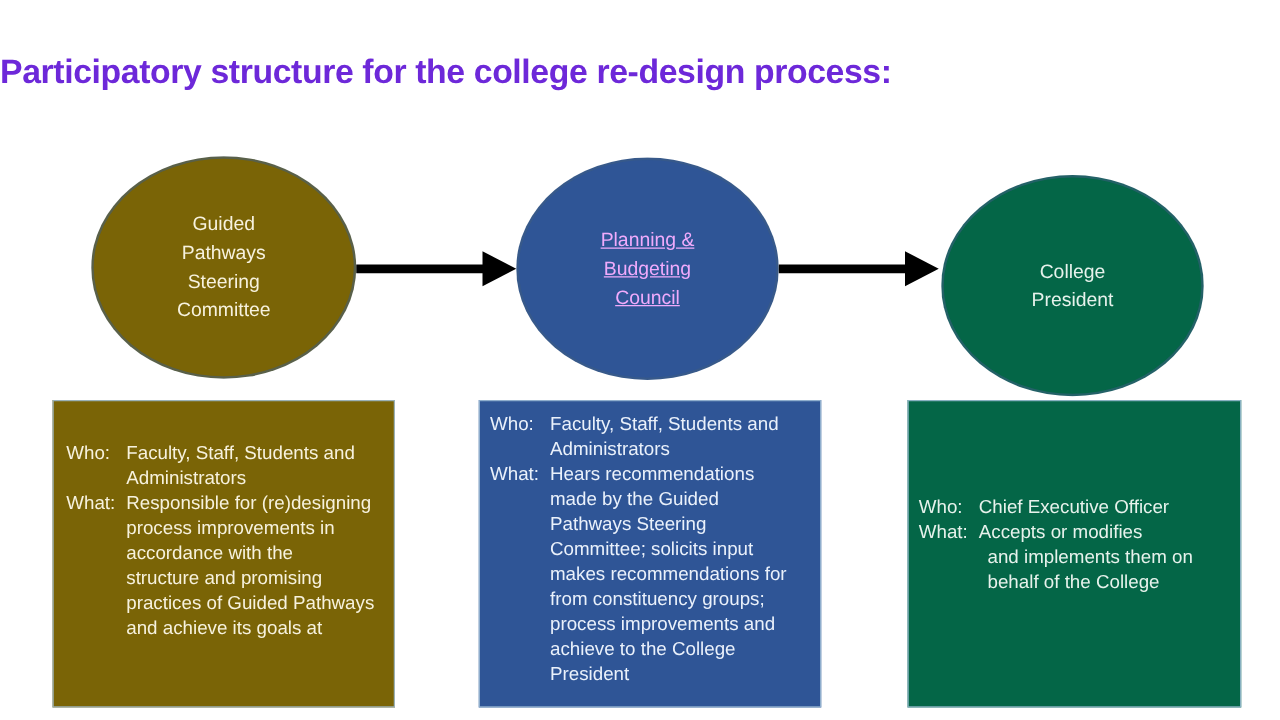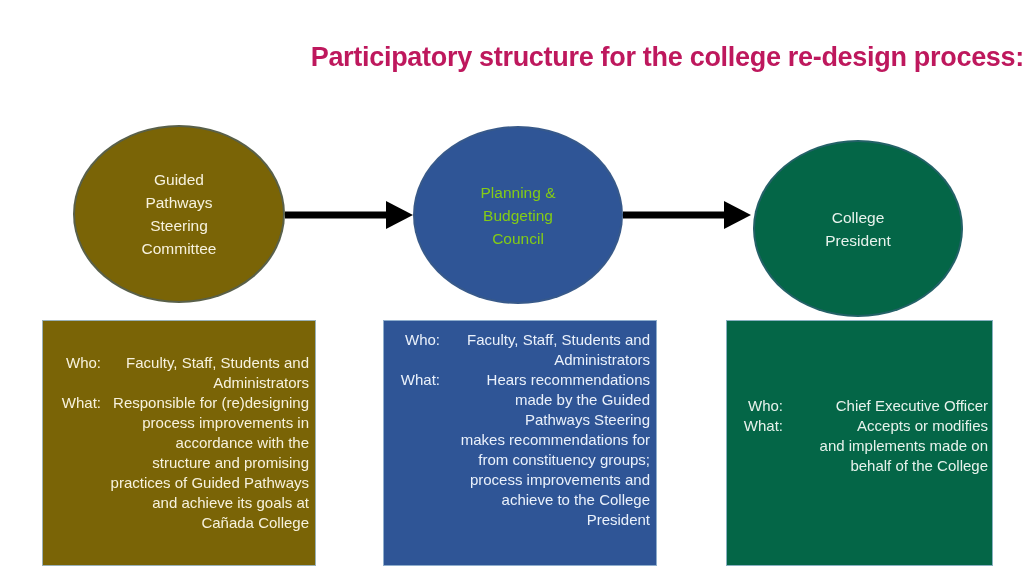--- a/index.html
+++ b/index.html
@@ -1,45 +1,45 @@
 <!DOCTYPE html>
 <html><head>
 <meta charset="utf-8">
 <style>
   html,body{margin:0;padding:0;background:#ffffff;}
   #slide{
     position:relative;width:1024px;height:576px;background:#ffffff;overflow:hidden;
     font-family:"Liberation Sans","DejaVu Sans",sans-serif;
   }
   .title{
-    position:absolute;left:0;top:42px;width:1024px;text-align:right;
-    font-size:27px;font-weight:bold;color:#be185d;letter-spacing:-0.3px;
+    position:absolute;left:0;top:42px;width:1024px;text-align:left;
+    font-size:27px;font-weight:bold;color:#6d28d9;letter-spacing:-0.3px;
   }
   .ellipse{
     position:absolute;border-radius:50%;
     display:flex;align-items:center;justify-content:center;text-align:center;
     white-space:pre-line;font-size:15.5px;line-height:23px;
     border:2px solid rgba(62,92,130,0.55);
     box-sizing:border-box;
   }
   .el-olive{left:73px;top:125px;width:212px;height:178px;background:#7A6406;color:#F7F2DE;}
-  .el-blue {left:413px;top:126px;width:210px;height:178px;background:#2F5596;color:#84cc16;}
+  .el-blue {left:413px;top:126px;width:210px;height:178px;background:#2F5596;color:#f0abfc;text-decoration:underline;}
   .el-green{left:753px;top:140px;width:210px;height:177px;background:#046647;color:#E7F2EC;}
   .arrow{position:absolute;width:132px;height:40px;}
   .arrow1{left:283px;top:195px;}
   .arrow2{left:621px;top:195px;}
   .dbox{
     position:absolute;top:320px;height:246px;box-sizing:border-box;
     border:1px solid rgba(160,190,215,0.85);
     font-size:15px;line-height:20px;
   }
   .dbox-olive{left:42px;width:274px;background:#7A6406;color:#F7F2DE;padding:32px 6px 0 10px;}
   .dbox-blue {left:383px;width:274px;background:#2F5596;color:#EAF1FB;padding:9px 6px 0 8px;}
   .dbox-green{left:726px;width:267px;background:#046647;color:#E7F2EC;padding:75px 4px 0 8px;}
-  .row{display:flex;text-align:right;}
+  .row{display:flex;}
   .lbl{flex:none;width:48px;}
   .txt{flex:1;}
   .dbox-green .row-indent .lbl{width:55px;}
 </style>
 </head>
 <body>
 
 <div id="slide">
 
   <div class="title">Participatory structure for the college re-design process:</div>
@@ -100,21 +100,20 @@
     <div class="row">
         <span class="lbl"></span>
         <span class="txt">practices of Guided Pathways</span>
       </div>
     <div class="row">
         <span class="lbl"></span>
         <span class="txt">and achieve its goals at</span>
       </div>
     <div class="row">
         <span class="lbl"></span>
-        <span class="txt">Cañada College</span>
       </div>
   </div>
 
   <div class="dbox dbox-blue">
     <div class="row">
         <span class="lbl">Who:</span>
         <span class="txt">Faculty, Staff, Students and</span>
       </div>
     <div class="row">
         <span class="lbl"></span>
@@ -124,20 +123,24 @@
         <span class="lbl">What:</span>
         <span class="txt">Hears recommendations</span>
       </div>
     <div class="row">
         <span class="lbl"></span>
         <span class="txt">made by the Guided</span>
       </div>
     <div class="row">
         <span class="lbl"></span>
         <span class="txt">Pathways Steering</span>
+      </div>
+    <div class="row">
+        <span class="lbl"></span>
+        <span class="txt">Committee; solicits input</span>
       </div>
     <div class="row">
         <span class="lbl"></span>
         <span class="txt">makes recommendations for</span>
       </div>
     <div class="row">
         <span class="lbl"></span>
         <span class="txt">from constituency groups;</span>
       </div>
     <div class="row">
@@ -161,21 +164,21 @@
       </div>
     <div class="row">
         <span class="lbl">What:</span>
         <span class="txt">Accepts or modifies</span>
       </div>
     <div class="row row-indent">
         <span class="lbl"></span>
       </div>
     <div class="row row-indent">
         <span class="lbl"></span>
-        <span class="txt">and implements made on</span>
+        <span class="txt">and implements them on</span>
       </div>
     <div class="row row-indent">
         <span class="lbl"></span>
         <span class="txt">behalf of the College</span>
       </div>
   </div>
 
 </div>
 
 </body></html>

